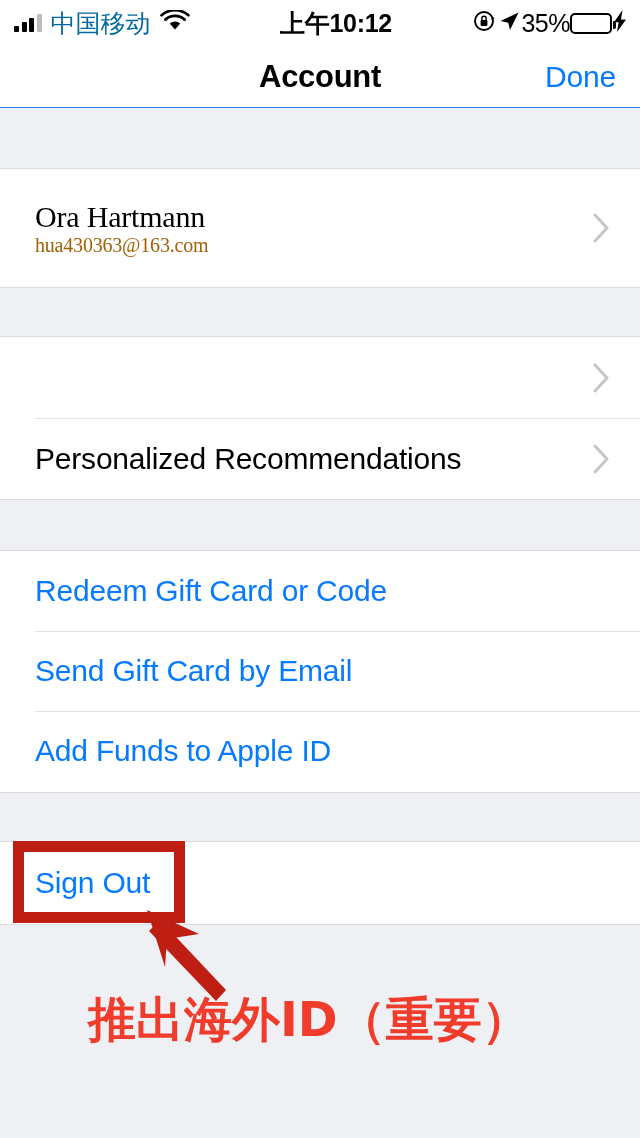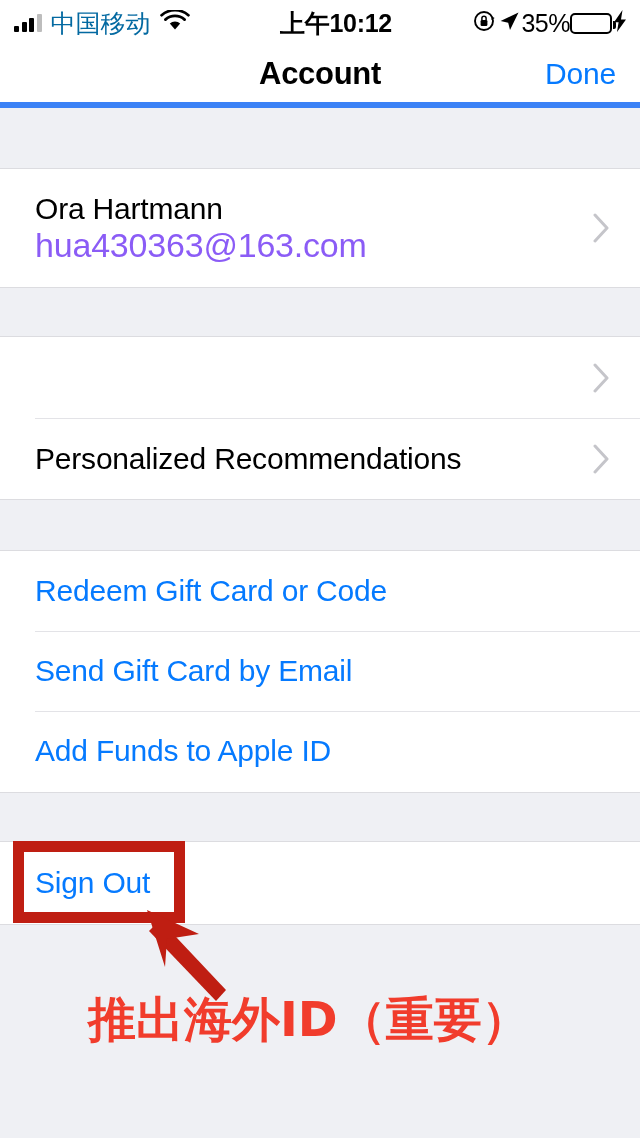--- a/index.html
+++ b/index.html
@@ -39,38 +39,38 @@
   }
   .battery::after {
     content:""; position:absolute; right:-6px; top:6px;
     width:3px; height:8px; background:#000; border-radius:0 2px 2px 0;
   }
   .battery .fill { height:100%; background:#3ddc55; border-radius:2px; }
 
   
   .navbar {
     position:absolute; top:46px; left:0; width:640px; height:62px;
-    background:#ffffff; border-bottom:6px solid #3b82f6;
+    background:#ffffff; border-bottom:1px solid #3b82f6;
     display:flex; align-items:center; justify-content:center;
   }
   .nav-title { font-size:31px; font-weight:bold; color:#000; letter-spacing:-0.3px; }
   .nav-done { position:absolute; right:24px; font-size:30px; color:#057aff; letter-spacing:-0.2px; }
 
   
   .group { position:absolute; left:0; width:640px; background:#ffffff;
            border-top:1px solid #dcdce0; border-bottom:1px solid #dcdce0; }
   .row { position:relative; display:flex; align-items:center;
          padding-left:35px; padding-right:24px; background:#fff; }
   .row + .row::before {
     content:""; position:absolute; left:35px; right:0; top:0; height:1px; background:#e3e3e7;
   }
   .row-label { font-size:30px; color:#000; letter-spacing:-0.2px; }
   .row-label.blue { color:#057aff; }
-  .row-sub { font-size:34px; color:#8b5cf6; letter-spacing:-0.2px; }
-  .row-text { display:flex; flex-direction:column; justify-content:center; }
+  .row-sub { font-size:20px; color:#a16207; letter-spacing:-0.2px; }
+  .row-text { display:flex; flex-direction:column; justify-content:center;font-family:Liberation Serif, serif; }
   .chev { position:absolute; right:30px; top:50%; transform:translateY(-50%);
           width:17px; height:30px; }
   .chev svg { display:block; }
 
   
   #group-account { top:168px; height:120px; }
   #group-account .row { height:118px; }
   #group-store { top:336px; height:164px; }
   #group-store .row { height:81px; }
   #group-giftcards { top:550px; height:243px; }

